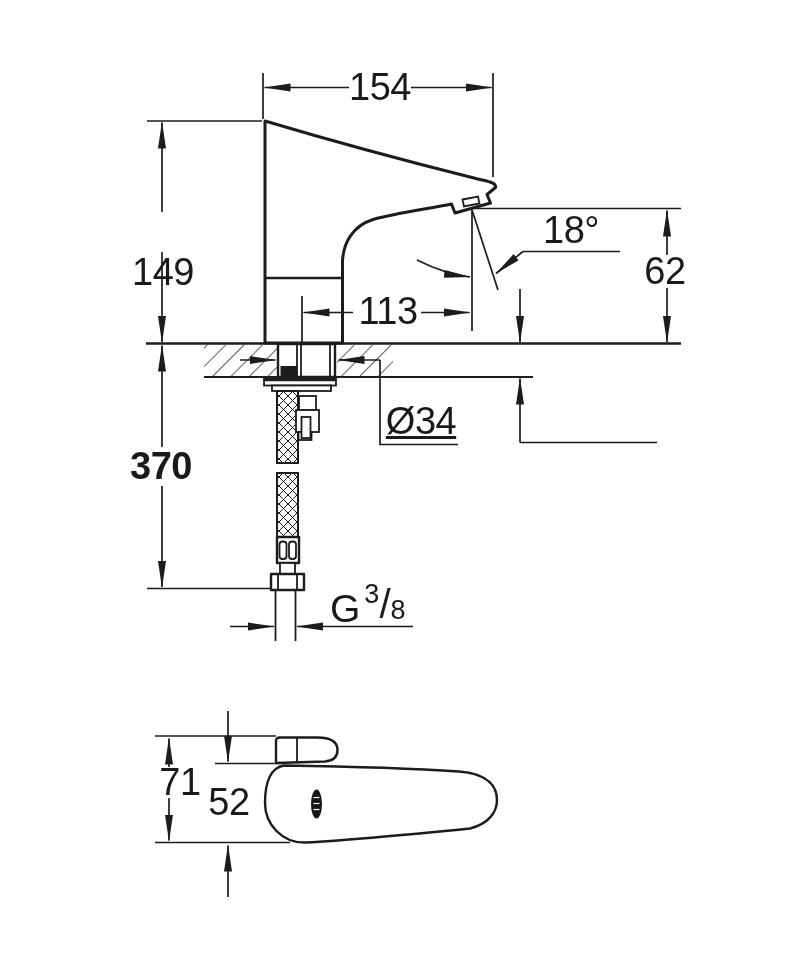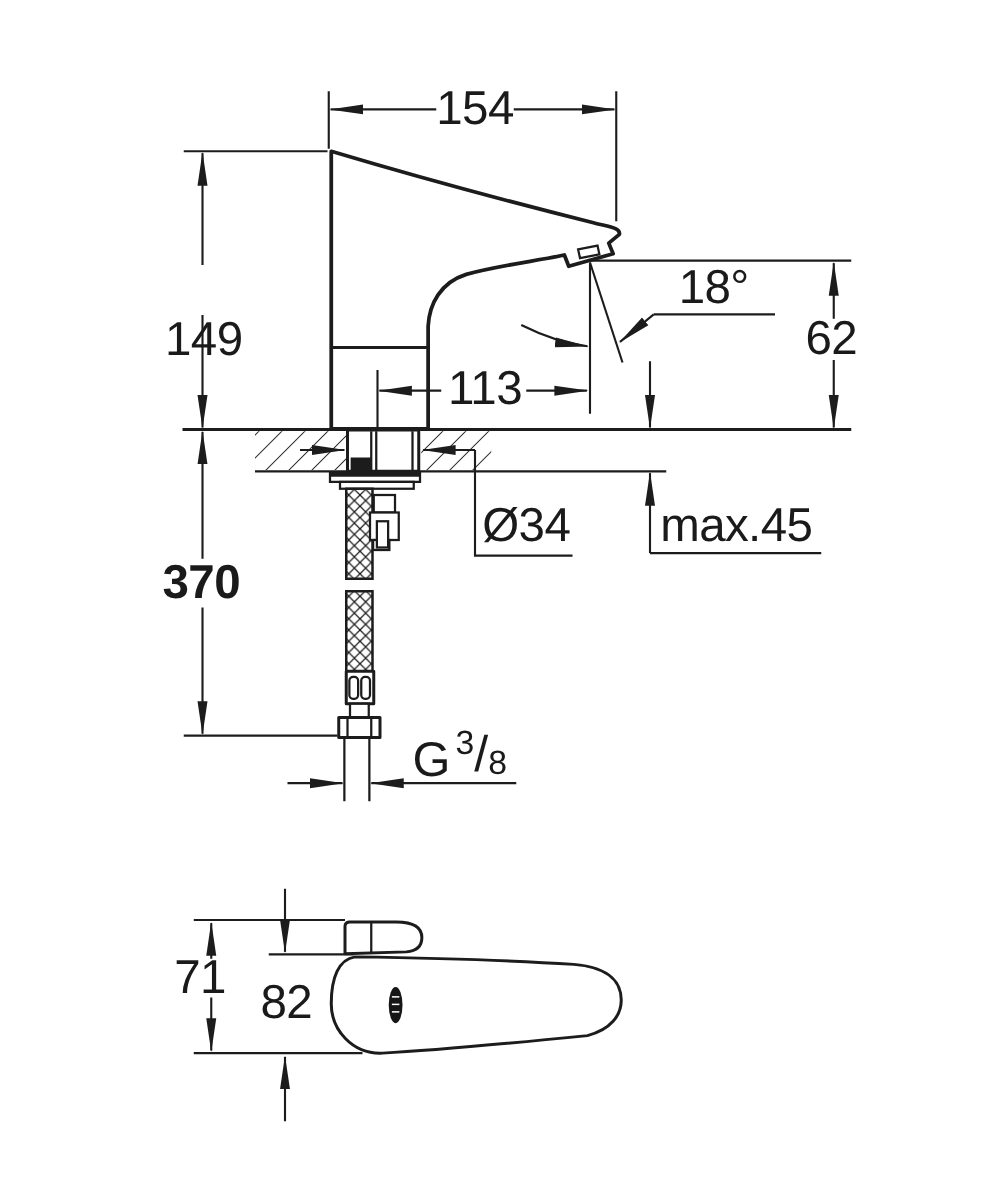--- a/index.html
+++ b/index.html
@@ -169,24 +169,23 @@
     </g>
   </g>
 </svg>
 
   <div class="dl" style="left:380px;top:87px;">154</div>
   <div class="dl" style="left:163px;top:232px;margin-top:40px;">149</div>
   <div class="dl" style="left:161px;top:466px;font-weight:bold;">370</div>
   <div class="dl" style="left:388px;top:311px;">113</div>
   <div class="dl" style="left:571px;top:230px;text-align:center;">18°</div>
   <div class="dl" style="left:665px;top:271px;">62</div>
-  <div class="dl" style="left:421px;top:421px;">Ø34</div>
-  <div class="dl" style="left:589px;top:421px;">max.45</div>
-  <div class="dl" style="left:160px;top:782px;text-align:right;">71</div>
-  <div class="dl" style="left:229px;top:802px;">82</div>
+  <div class="dl" style="left:421px;top:421px;text-decoration:underline;">Ø34</div>
+  <div class="dl" style="left:180px;top:782px;text-align:right;">71</div>
+  <div class="dl" style="left:229px;top:802px;">52</div>
 
   <div class="thread">
     <span class="g">G</span>
     <span class="num">3</span>
     <span class="slash">/</span>
     <span class="den">8</span>
   </div>
 
 </div>
 

